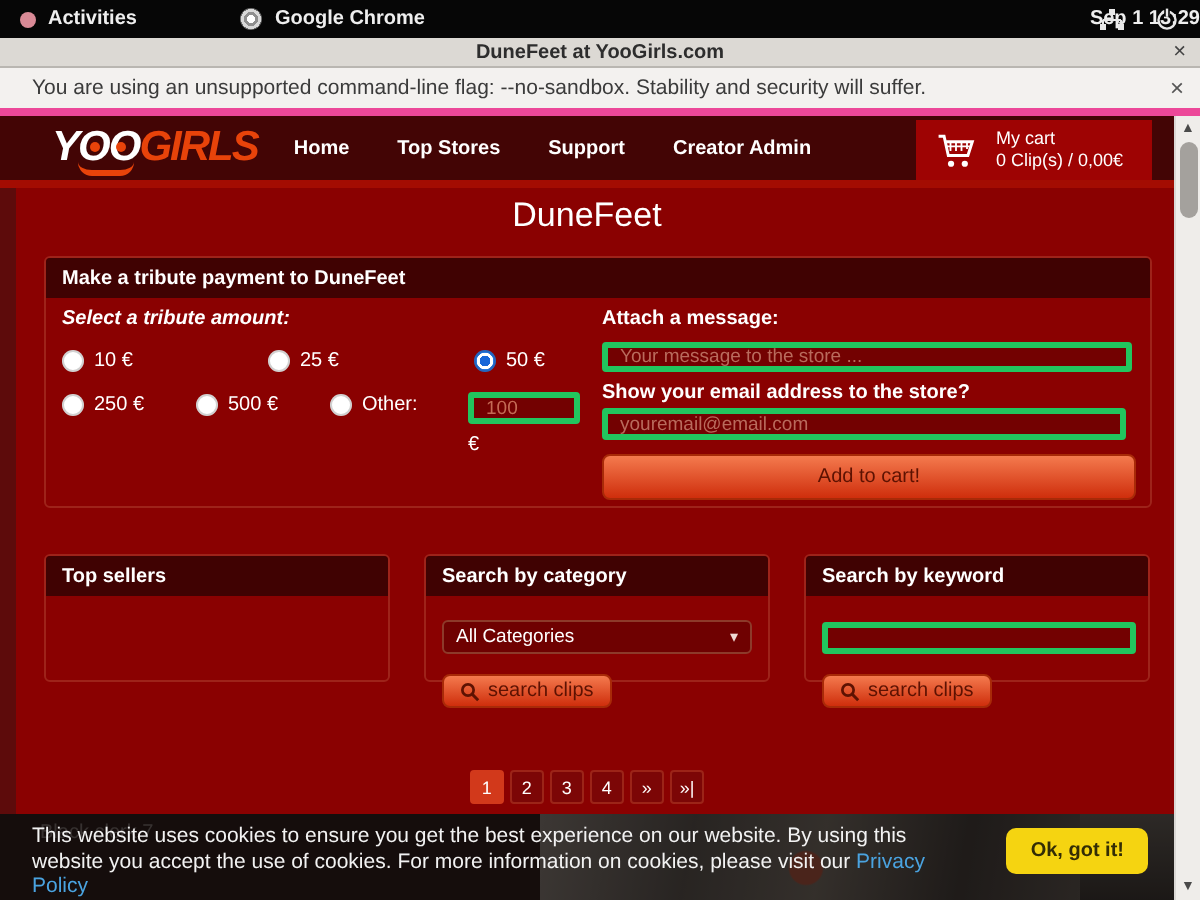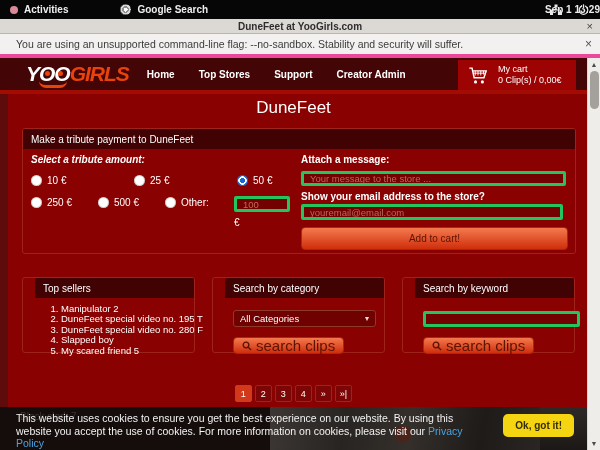--- a/index.html
+++ b/index.html
@@ -50,52 +50,52 @@
   .cart .cart-txt { margin-left:8px; color:#fff; font-size:9px; line-height:11px; }
   .red-line { position:absolute; top:32px; left:0; width:100%; height:4px; background:#a30c02; }
 
   .left-strip { position:absolute; left:0; top:36px; bottom:43px; width:8px; background:#5d0b0b; }
 
   .page-title { position:absolute; top:40px; left:0; width:100%; text-align:center;
                 color:#fff; font-size:17px; font-weight:400; }
 
   
   .panel { border:1px solid var(--panel-border); border-radius:3px; background:transparent; }
-  .panel-head { height:20px; background:var(--panel-header-bg); color:#fff; font-size:10px; font-weight:400;
+  .panel-head { height:20px; background:var(--panel-header-bg); color:#fff; font-size:10px; font-weight:700;
                 display:flex; align-items:center; padding-left:8px; border-radius:2px 2px 0 0; }
   .tribute { position:absolute; left:22px; top:70px; width:554px; height:126px; }
   .tribute .abs { position:absolute; }
   .lbl { color:#fff; font-size:10px; font-weight:700; white-space:nowrap; }
   .radio-row { display:flex; }
   .radio-cell { width:67px; display:flex; align-items:center; gap:5px; cursor:pointer; }
   .radio { width:11px; height:11px; border-radius:50%; background:#fff; flex:0 0 auto;
            box-shadow:inset 0 0 0 1px rgba(0,0,0,.18); }
   .radio.checked { background:radial-gradient(circle, #1866d8 0 2.6px, #fff 2.7px 4.1px, #2b7de9 4.2px); }
   .radio-lbl { color:#fff; font-size:10px; white-space:nowrap; }
   .rinput { background:var(--input-bg); border:3px solid #22c55e; border-radius:2px; color:#e8c9c2;
             font-family:"Liberation Sans",sans-serif; font-size:9.5px; padding:0 6px; outline:none; }
   .rinput::placeholder { color:#b96a5c; opacity:1; }
   .other-input { color:#c46a55; }
   .btn-add { background:linear-gradient(var(--button-top), var(--button-bottom));
              border:1px solid #a82a08; border-radius:4px; color:var(--button-text);
              font-size:10px; text-align:center; line-height:21px; cursor:pointer; }
 
   
   .panels-row { position:absolute; left:22px; top:219px; display:flex; gap:17px; }
-  .mini-panel { width:173px; height:76px; position:relative;padding-left:12px; }
+  .mini-panel { width:173px; height:64px; position:relative; }
   .sellers-list { margin:6px 0 0 26px; color:#fff; font-size:9.5px; line-height:10.4px; }
   .sellers-list li { margin-bottom:0; white-space:nowrap; }
   .select-box { margin:12px 8px 0 8px; height:17px; background:#6f0101; border:1px solid #8d3a2a;
                 border-radius:3px; color:#fff; font-size:9.5px; display:flex; align-items:center;
                 justify-content:space-between; padding:0 6px; cursor:pointer; }
   .select-box .caret { font-size:8px; color:#f0d9d4; }
   .kw-input { display:block; margin:13px 8px 0 8px; width:157px; height:16px; }
   .btn-search { display:inline-flex; align-items:center; gap:4px; margin:10px 0 0 8px; height:17px;
                 padding:0 8px; background:linear-gradient(var(--button-top), var(--button-bottom));
-                border:1px solid #a82a08; border-radius:4px; color:var(--button-text); font-size:15px; cursor:pointer; }
+                border:1px solid #a82a08; border-radius:4px; color:var(--button-text); font-size:10px; cursor:pointer; }
 
   
   .pagination { position:absolute; top:327px; left:0; width:100%; display:flex; justify-content:center; gap:3px; }
   .page-btn { min-width:17px; height:17px; line-height:17px; padding:0 4px; text-align:center;
               background:#7c0606; border:1px solid #9c2418; border-radius:2px; color:#fff; font-size:9px; cursor:pointer; }
   .page-btn.active { background:var(--active-page); border-color:var(--active-page); }
 
   
   .cookie-zone { position:absolute; left:0; bottom:0; width:587px; height:43px; background:#140808; }
   .photo1 { position:absolute; left:270px; top:0; bottom:0; width:270px;
@@ -120,21 +120,21 @@
 </style>
 </head>
 <body>
 
 <div class="screen">
 
   <div class="topbar">
     <span class="activities-dot"></span>
     <span>Activities</span>
     <span class="chrome-ico"></span>
-    <span>Google Search</span>
+    <span>Google Chrome</span>
     <span class="clock">Sep 1 13:29</span>
     <span class="tray">
       <svg width="14" height="12" viewBox="0 0 14 12">
         <rect x="5.5" y="0.5" width="3" height="3" fill="#e8e8e8"></rect>
         <path d="M7 3.5v2.5 M2.5 6h9 M2.5 6v2 M11.5 6v2" stroke="#e8e8e8" stroke-width="1" fill="none"></path>
         <rect x="1" y="8" width="3" height="3" fill="#e8e8e8"></rect>
         <rect x="10" y="8" width="3" height="3" fill="#e8e8e8"></rect>
       </svg>
       <svg width="13" height="13" viewBox="0 0 14 14">
         <circle cx="7" cy="7.6" r="4.6" stroke="#e8e8e8" stroke-width="1.3" fill="none"></circle>
@@ -234,27 +234,20 @@
         <input class="abs rinput" style="left: 278px; top: 42px; width: 265px; height: 15px;" placeholder="Your message to the store ...">
         <div class="abs lbl" style="left:278px; top:62px;">Show your email address to the store?</div>
         <input class="abs rinput" style="left: 278px; top: 75px; width: 262px; height: 16px;" placeholder="youremail@email.com">
         <div class="abs btn-add" style="left:278px; top:98px; width:267px; height:23px;">Add to cart!</div>
       </div>
 
       <div class="panels-row">
 
         <div class="panel mini-panel">
           <div class="panel-head">Top sellers</div>
-          <ol class="sellers-list">
-            <li>Manipulator 2</li>
-            <li>DuneFeet special video no. 195 T</li>
-            <li>DuneFeet special video no. 280 F</li>
-            <li>Slapped boy</li>
-            <li>My scared friend 5</li>
-          </ol>
         </div>
 
         <div class="panel mini-panel">
           <div class="panel-head">Search by category</div>
           <div class="select-box">
             <span>All Categories</span>
             <span class="caret">▾</span>
           </div>
           <div class="btn-search">
             <svg width="10" height="10" viewBox="0 0 11 11">

